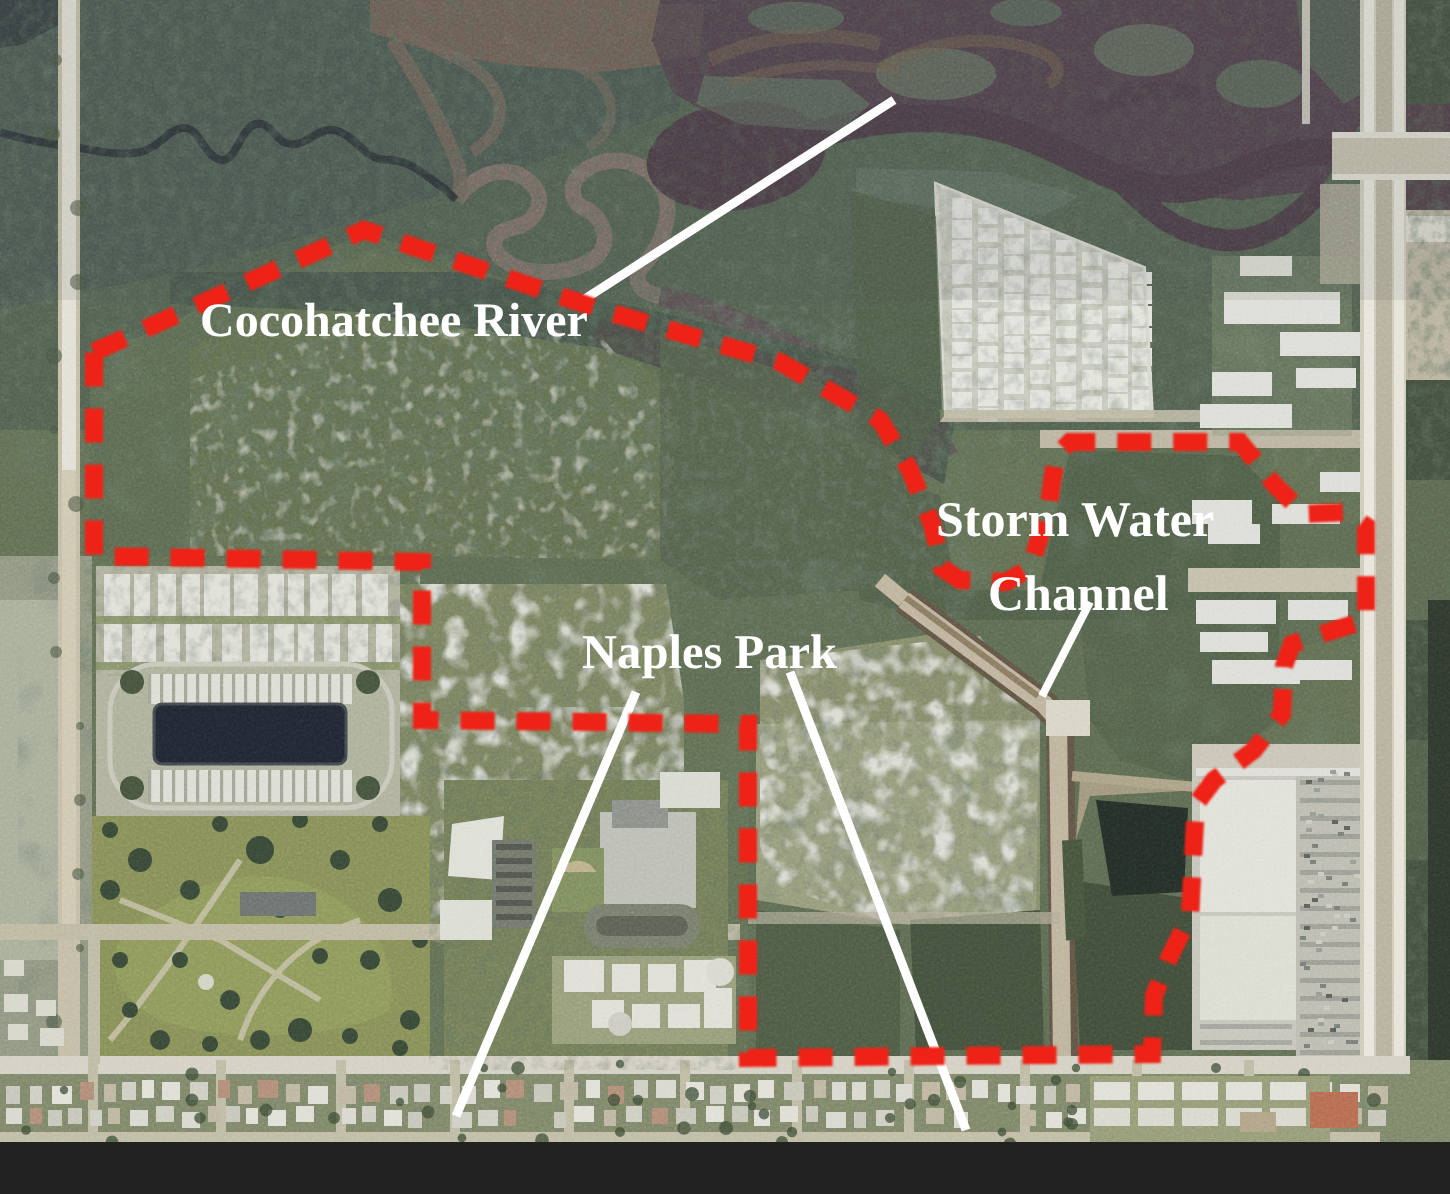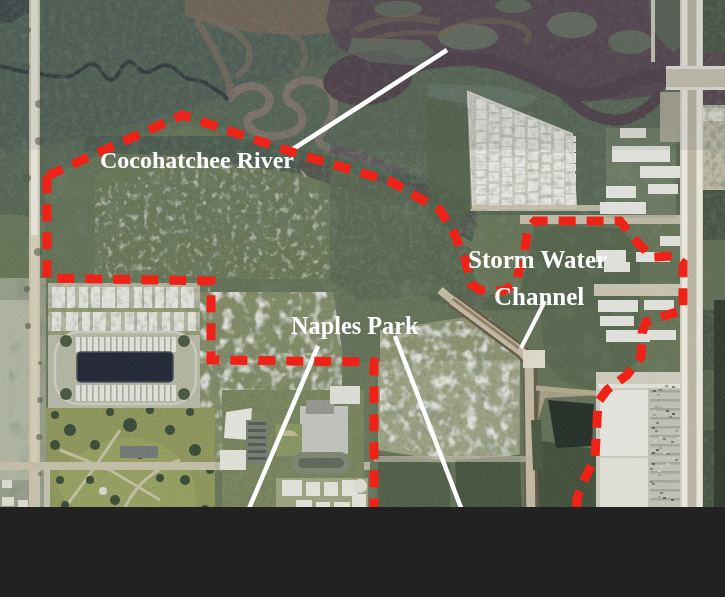--- a/index.html
+++ b/index.html
@@ -1,14 +1,14 @@
 <!DOCTYPE html>
 <html><head><meta charset="utf-8"><style>
 html,body{margin:0;padding:0;background:#222;}
-#c{width:725px;height:507px;overflow:hidden;position:relative;}
+#c{width:725px;height:571px;overflow:hidden;position:relative;}
 </style></head><body>
 <div id="c"><svg width="725" height="597" viewBox="0 0 725 597">
 <defs>
 <filter id="grain" x="-5%" y="-5%" width="110%" height="110%">
  <feTurbulence type="fractalNoise" baseFrequency="0.8" numOctaves="2" seed="11"></feTurbulence>
  <feColorMatrix type="saturate" values="0"></feColorMatrix>
 </filter>
 <filter id="veg" x="-5%" y="-5%" width="110%" height="110%">
  <feTurbulence type="fractalNoise" baseFrequency="0.18 0.16" numOctaves="3" seed="4"></feTurbulence>
  <feColorMatrix type="matrix" values="0 0 0 0 0.09  0 0 0 0 0.15  0 0 0 0 0.10  0 0 0 2.4 -1.0"></feColorMatrix>

